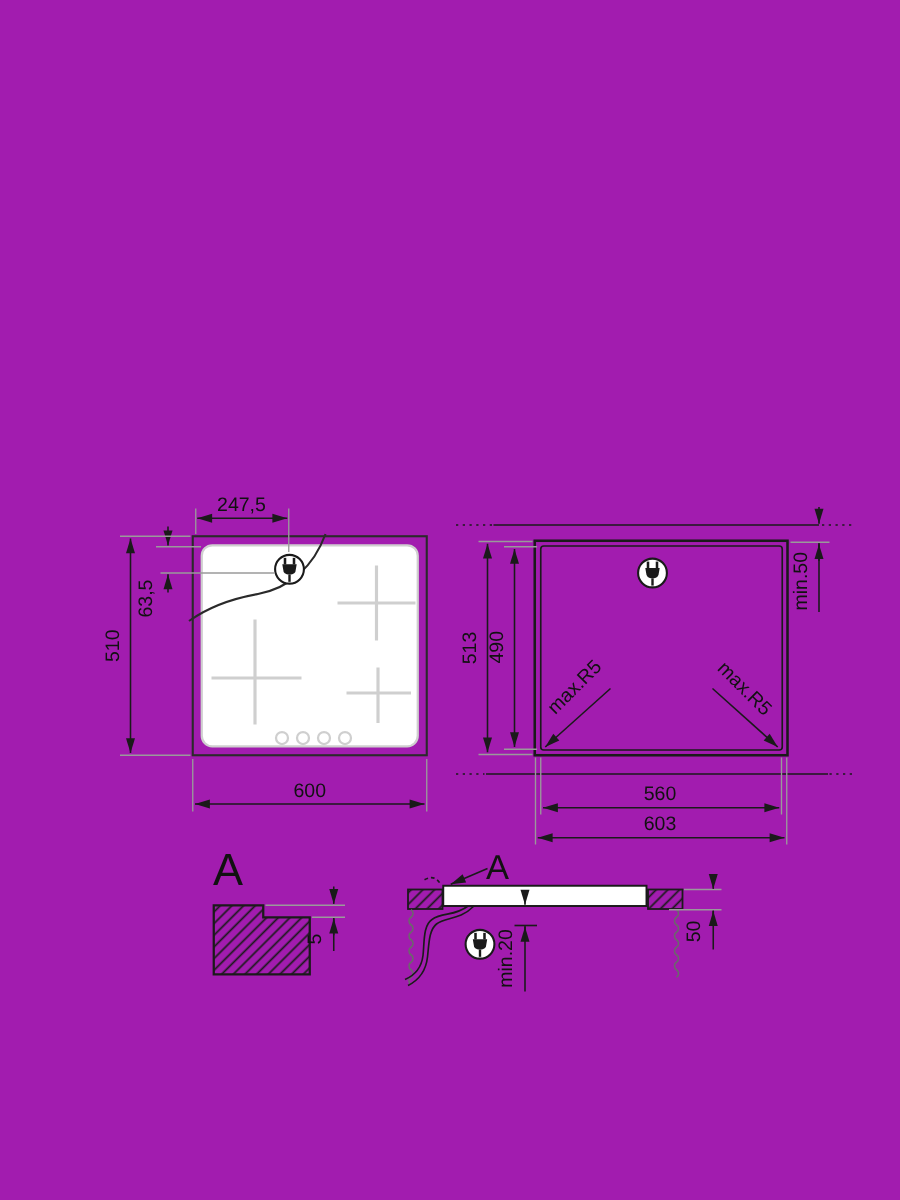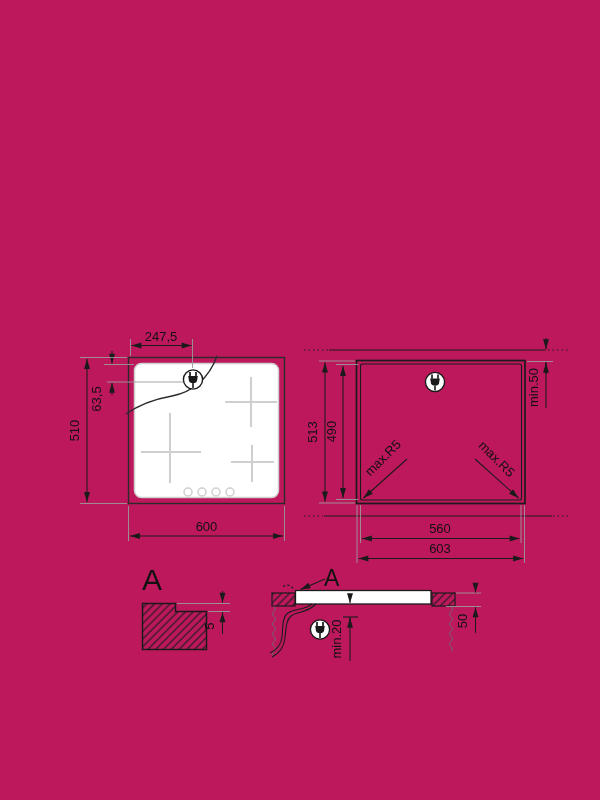--- a/index.html
+++ b/index.html
@@ -1,16 +1,16 @@
 <!DOCTYPE html>
 <html><head>
 <meta charset="utf-8">
 <style>
   html,body{margin:0;padding:0;background:#ffffff;}
-  .stage{position:relative;width:600px;height:800px;background:#be185d;overflow:hidden;
+  .stage{position:relative;width:600px;height:800px;background:#a21caf;overflow:hidden;
          font-family:"Liberation Sans", sans-serif;}
   svg{display:block;}
   .ln{stroke:#1a1a1a;stroke-width:1.1;fill:none;}
   .ln-md{stroke:#2a2a2a;stroke-width:1.4;fill:none;}
   .ln-thick{stroke:#1a1a1a;stroke-width:1.7;fill:none;}
   .ext{stroke:#9a9a9a;stroke-width:0.9;fill:none;}
   .lt{stroke:#cfcfcf;stroke-width:2.1;fill:none;}
   .lt-thin{stroke:#cfcfcf;stroke-width:1.5;fill:#ffffff;}
   .dot-line{stroke:#1a1a1a;stroke-width:1.1;fill:none;stroke-dasharray:1.5 3;}
   .dim{stroke:#1a1a1a;stroke-width:1.05;fill:none;}

